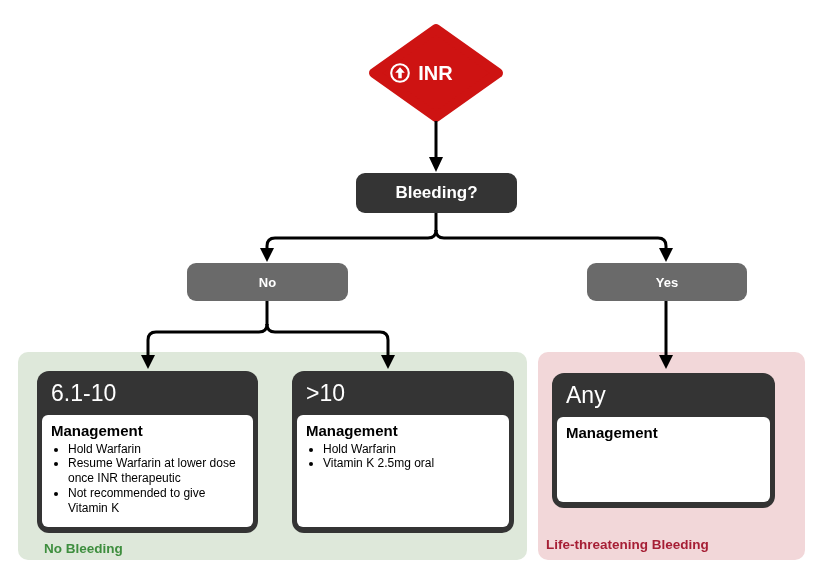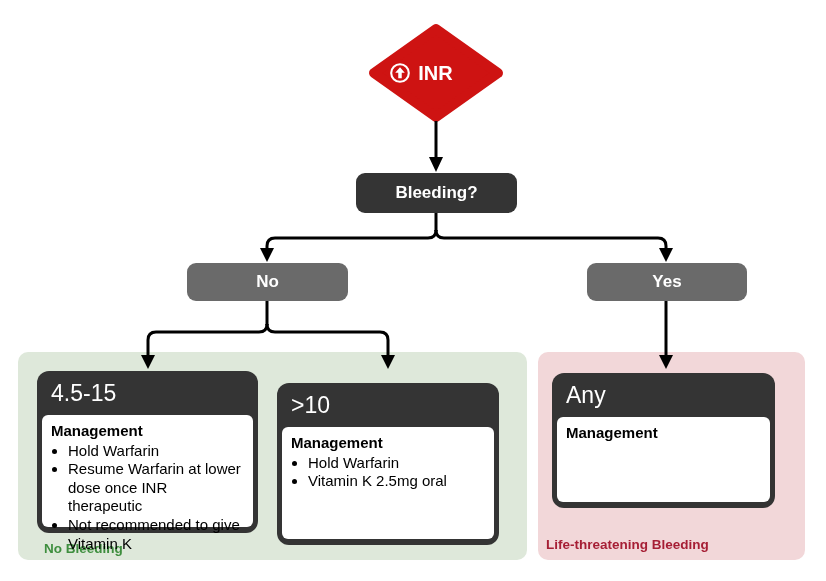--- a/index.html
+++ b/index.html
@@ -16,33 +16,33 @@
 
   svg.wires{position:absolute;left:0;top:0;z-index:2;pointer-events:none;}
   .wire{stroke:var(--line,#000);stroke-width:3;fill:none;}
   .arrowhead{fill:var(--line,#000);}
   .diamond-shape{fill:var(--red,#CE1312);stroke:var(--red,#CE1312);stroke-width:10;stroke-linejoin:round;}
 
   .node{position:absolute;z-index:3;display:flex;align-items:center;justify-content:center;
         color:#fff;font-weight:bold;box-sizing:border-box;}
   .diamond-label{left:353px;top:55px;width:136px;height:36px;gap:7px;font-size:20px;}
   .decision{left:356px;top:173px;width:161px;height:40px;background:var(--dark,#343434);border-radius:9px;font-size:17px;justify-content:center;}
-  .branch{background:var(--mid_gray,#6A6A6A);border-radius:9px;font-size:17px;}
+  .branch{background:var(--mid_gray,#6A6A6A);border-radius:9px;font-size:13px;}
   .branch-no{left:187px;top:263px;width:161px;height:38px;}
   .branch-yes{left:587px;top:263px;width:160px;height:38px;}
 
   .card{position:absolute;z-index:3;background:var(--dark,#333333);border-radius:12px;box-sizing:border-box;}
   .card-1{left:37px;top:371px;width:221px;height:162px;}
-  .card-2{left:277px;top:371px;width:222px;height:162px;margin-top:12px;}
+  .card-2{left:292px;top:371px;width:222px;height:162px;}
   .card-3{left:552px;top:373px;width:223px;height:135px;}
   .card-header{display:block;color:#fff;font-size:23px;font-weight:normal;padding:9px 0 0 14px;}
   .card-panel{position:absolute;left:5px;right:5px;top:44px;bottom:6px;background:#fff;border-radius:6px;
               padding:7px 9px 0 9px;box-sizing:border-box;color:#000;}
   .mgmt-title{font-size:15px;font-weight:bold;margin:0;line-height:1.24;}
-  .mgmt-list{margin:1px 0 0 0;padding-left:17px;font-size:15px;line-height:1.24;}
+  .mgmt-list{margin:1px 0 0 0;padding-left:17px;font-size:12px;line-height:1.24;}
   .mgmt-list li{margin:0;}
 </style>
 </head>
 <body>
 
 <div class="stage">
 
   <div class="region region-green">
     <span class="region-label">No Bleeding</span>
   </div>
@@ -84,21 +84,21 @@
     <span>Bleeding?</span>
   </div>
   <div class="node branch branch-no">
     <span>No</span>
   </div>
   <div class="node branch branch-yes">
     <span>Yes</span>
   </div>
 
   <div class="card card-1">
-    <span class="card-header">4.5-15</span>
+    <span class="card-header">6.1-10</span>
     <div class="card-panel">
       <p class="mgmt-title">Management</p>
       <ul class="mgmt-list">
         <li>Hold Warfarin</li>
         <li>Resume Warfarin at lower dose once INR therapeutic</li>
         <li>Not recommended to give Vitamin K</li>
       </ul>
     </div>
   </div>
 

